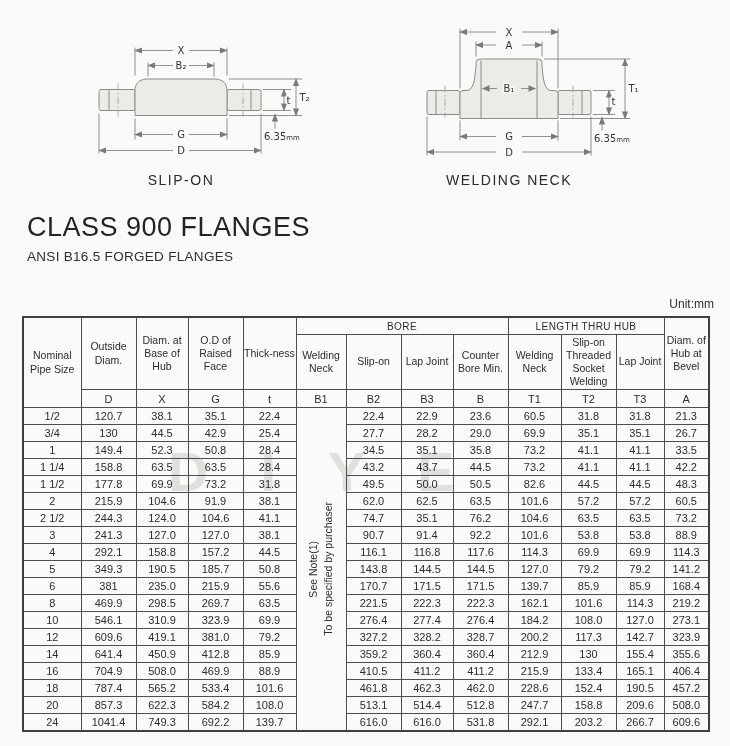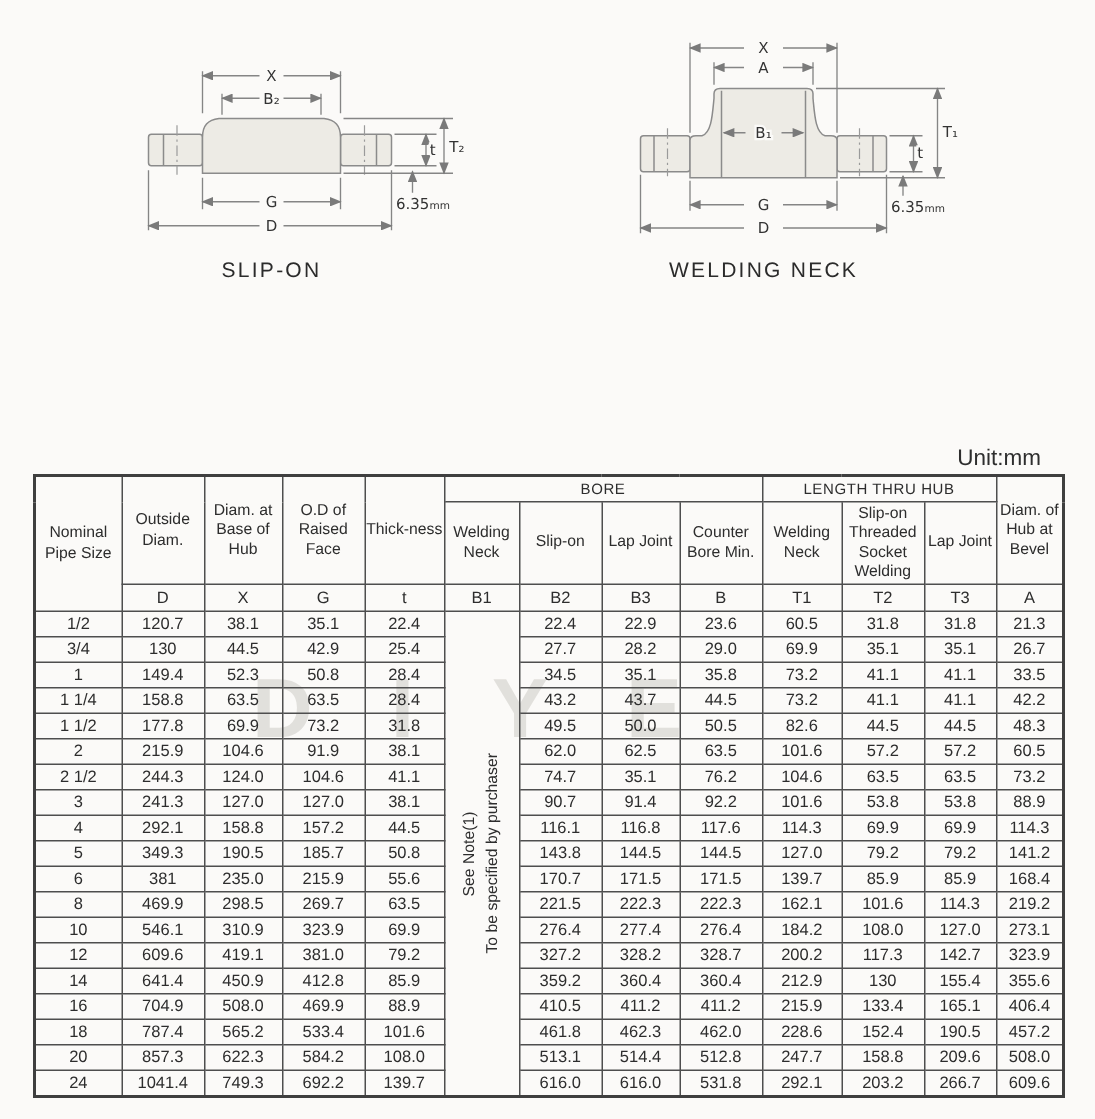--- a/index.html
+++ b/index.html
@@ -12,21 +12,21 @@
   .body-shape{fill:#edebe5;stroke:#8b8b8b;stroke-width:1;}
   .ln{stroke:#8b8b8b;stroke-width:1;fill:none;}
   .cl{stroke:#9a9a9a;stroke-width:.8;stroke-dasharray:7 2.5 1.5 2.5;fill:none;}
   .dim{stroke:#858585;stroke-width:.9;fill:none;}
   .dt{font-size:10px;fill:#333;font-family:"DejaVu Sans",sans-serif;
       paint-order:stroke;stroke:#fbfaf8;stroke-width:3px;}
   .cap{font-size:14px;fill:#2b2b2b;letter-spacing:1.5px;font-family:"Liberation Sans",sans-serif;}
   
   .title{position:absolute;left:27px;top:212px;font-size:27px;color:#232323;letter-spacing:.5px;}
   .subtitle{position:absolute;left:27px;top:249px;font-size:13.5px;color:#303030;letter-spacing:.3px;}
-  .unit{position:absolute;right:36px;top:297px;font-size:15px;color:#2e2e2e;margin-left:12px;}
+  .unit{position:absolute;right:16px;top:297px;font-size:12px;color:#2e2e2e;margin-left:12px;}
   
   .table-section{position:absolute;left:22px;top:316px;width:686px;}
   .watermark{position:absolute;left:146px;top:128px;z-index:0;font-size:56px;font-weight:bold;
              letter-spacing:52px;line-height:1;color:#c9c7c1;opacity:.5;white-space:nowrap;
              transform:scaleY(1.0);pointer-events:none;}
   table.spec{border-collapse:collapse;table-layout:fixed;width:686px;position:relative;z-index:1;
              border:2px solid #3f3f3f;background:transparent;}
   table.spec th,table.spec td{border:1px solid #4e4e4e;text-align:center;vertical-align:middle;
              font-weight:normal;color:#2d2d2d;padding:0;}
   .th-group{height:16px;font-size:10px;letter-spacing:.4px;}
@@ -114,20 +114,22 @@
     <text class="dt" x="111" y="36" text-anchor="middle">A</text>
     <text class="dt" x="111" y="79.5" text-anchor="middle">B₁</text>
     <text class="dt" x="111" y="127.5" text-anchor="middle">G</text>
     <text class="dt" x="111" y="143" text-anchor="middle">D</text>
     <text class="dt" x="230.5" y="79">T₁</text>
     <text class="dt" x="213.5" y="92.5">t</text>
     <text class="dt" x="196" y="129"><tspan>6.35</tspan><tspan font-size="7">mm</tspan></text>
     <text class="cap" x="111" y="172" text-anchor="middle">WELDING NECK</text>
   </svg>
 
+  <div class="title">CLASS 900 FLANGES</div>
+  <div class="subtitle">ANSI B16.5 FORGED FLANGES</div>
   <div class="unit">Unit:mm</div>
 
   <div class="table-section">
     <div class="watermark">DIYE</div>
     <table class="spec">
       <colgroup>
         <col style="width:58px">
           <col style="width:55px">
           <col style="width:52px">
           <col style="width:55px">

